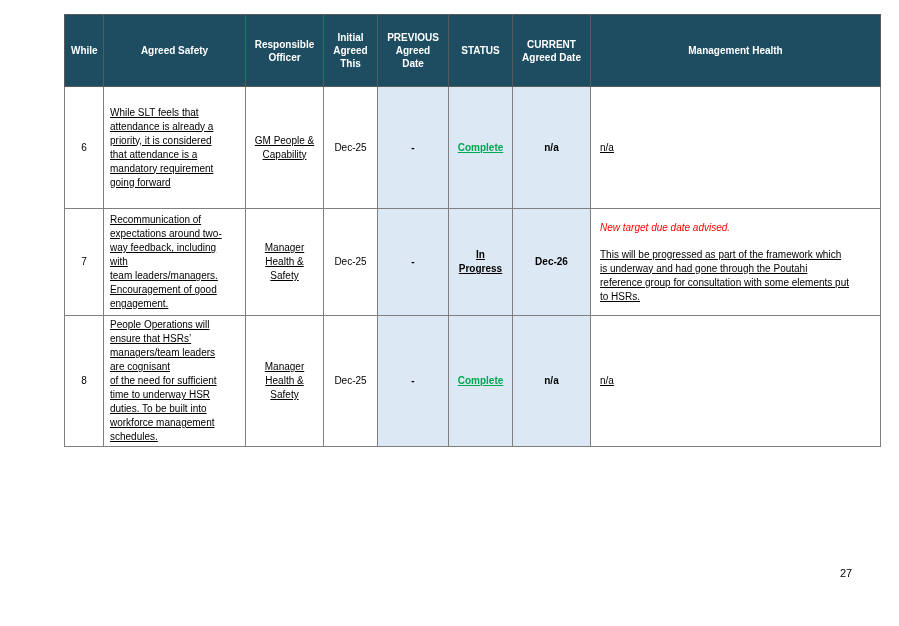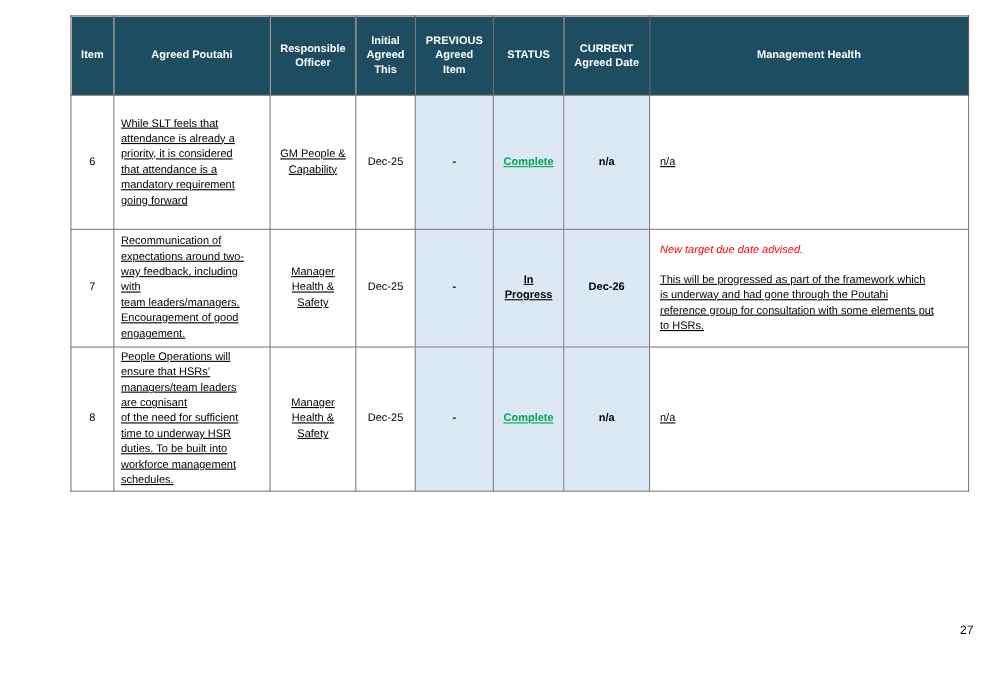--- a/index.html
+++ b/index.html
@@ -51,21 +51,20 @@
     font-style: italic;
     margin-bottom: 13px;
     white-space: pre-line;
   }
   .note:empty { display: none; margin: 0; }
   .page-number {
     position: absolute;
     left: 840px;
     top: 567px;
     width: 45px;
-    text-align: right;
     font-size: 11px;
     color: #000000;
   }
 </style>
 </head>
 <body>
 
 <div class="sheet">
   <table>
     <colgroup>
@@ -73,30 +72,30 @@
       <col style="width:142px">
       <col style="width:78px">
       <col style="width:54px">
       <col style="width:71px">
       <col style="width:64px">
       <col style="width:78px">
       <col style="width:290px">
     </colgroup>
     <thead>
       <tr>
-        <th>Item</th>
-        <th>Agreed Poutahi</th>
+        <th>While</th>
+        <th>Agreed Safety</th>
         <th>Responsible
 Officer</th>
         <th>Initial
 Agreed
 This</th>
         <th>PREVIOUS
 Agreed
-Item</th>
+Date</th>
         <th>STATUS</th>
         <th>CURRENT
 Agreed Date</th>
         <th>Management Health</th>
       </tr>
     </thead>
     <tbody>
       <tr class="r0">
         <td class="center">6</td>
         <td class="pre">While SLT feels that

